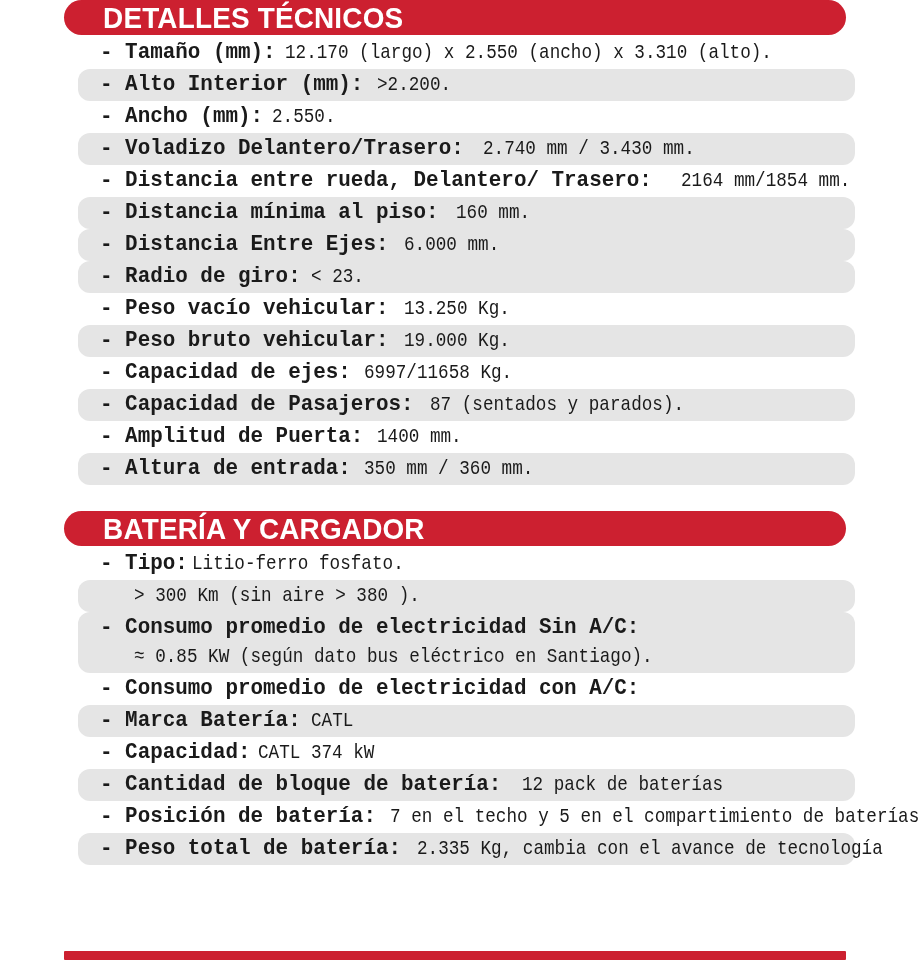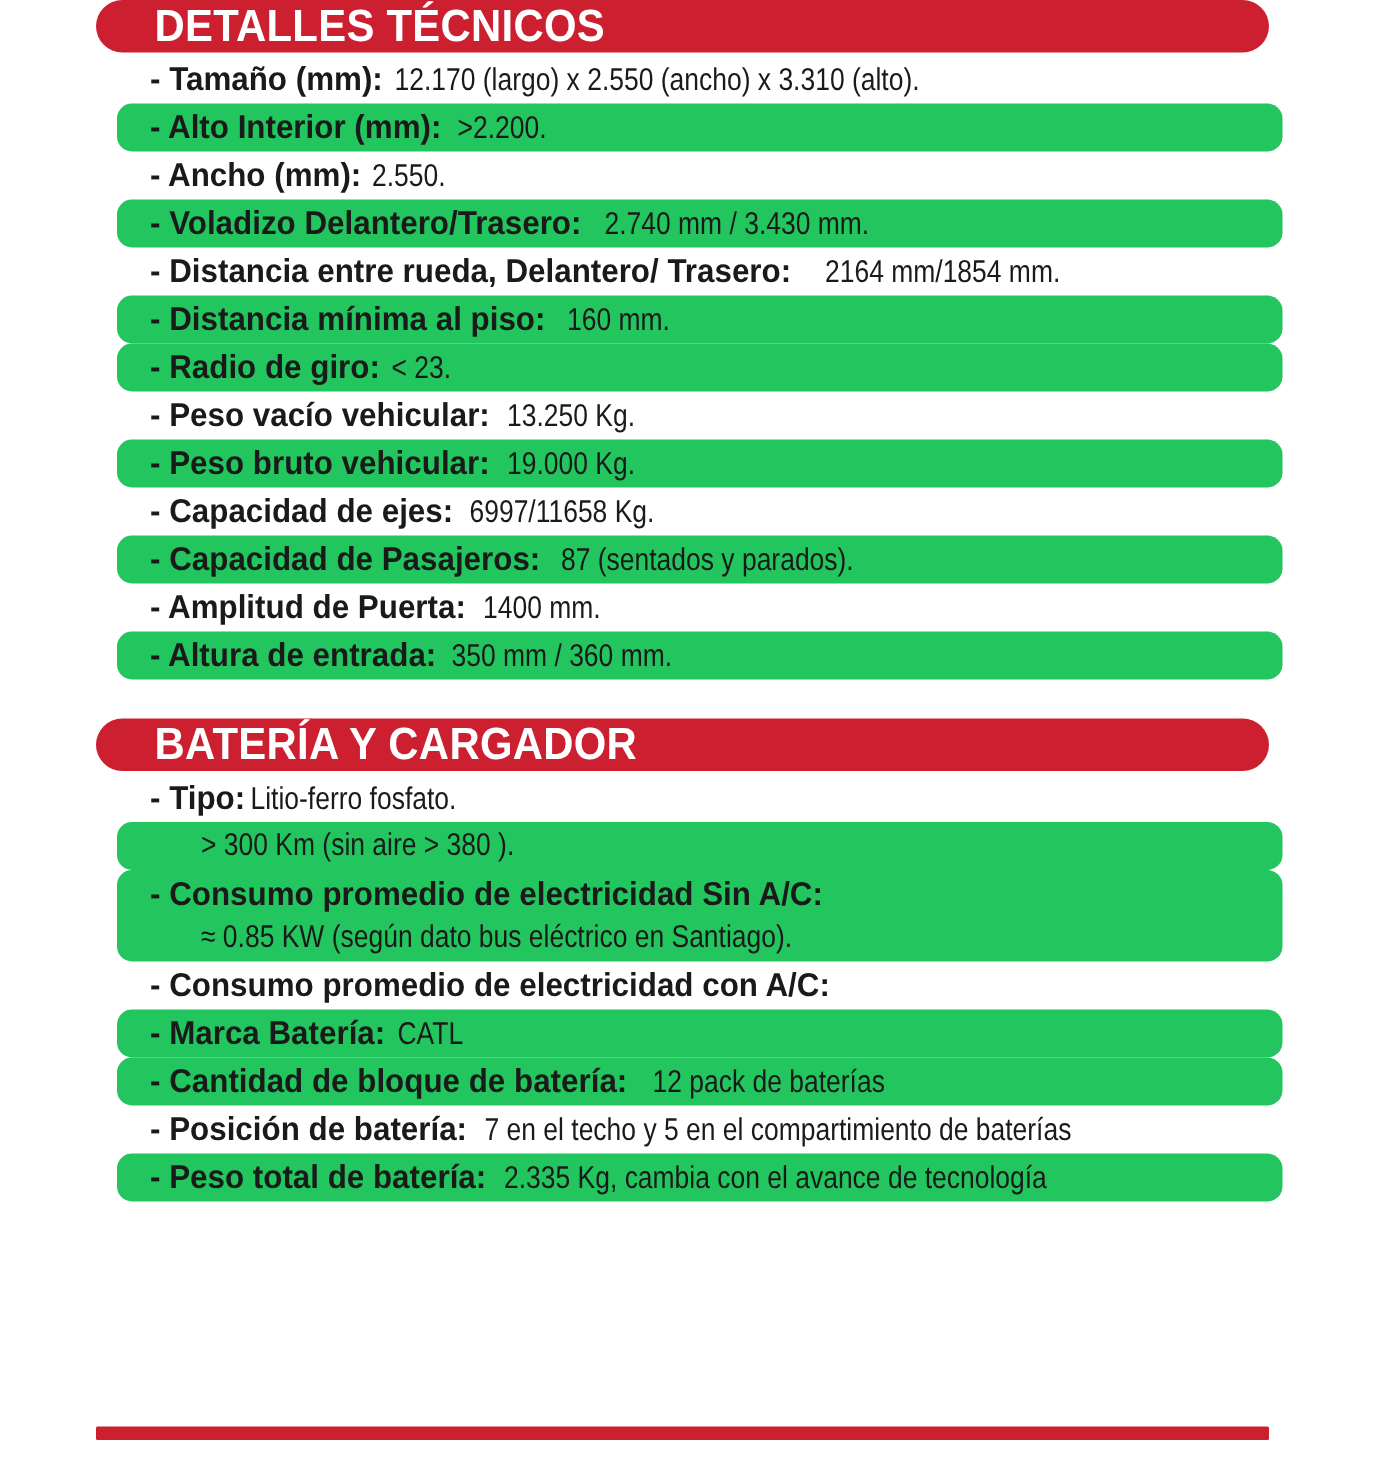--- a/index.html
+++ b/index.html
@@ -54,30 +54,30 @@
     padding-left: 78px;
     padding-right: 65px;
   }
   .row {
     position: relative;
     border-radius: 12px;
     padding: 1px 0 2px 0;
     box-sizing: border-box;
   }
   .row.striped {
-    background: #22c55e;
-    border-radius: 10px;
+    background: #e5e5e5;
   }
   .row .line {
     display: block;
     white-space: nowrap;
     line-height: 29px;
     height: 29px;
     font-size: 0;
     padding-left: 22px;
+    font-family: Liberation Mono, monospace;
   }
   .row .line.cont {
     padding-left: 56px;
   }
   .row .line.cont2 {
     padding-left: 56px;
   }
   .lbl {
     font-size: 22px;
     font-weight: bold;
@@ -145,20 +145,23 @@
 
       <div class="row">
           <span class="line"><span class="lbl">- Distancia entre rueda, Delantero/ Trasero:</span> <span class="val">2164 mm/1854 mm.</span></span>
         </div>
 
       <div class="row striped">
           <span class="line"><span class="lbl">- Distancia mínima al piso:</span> <span class="val">160 mm.</span></span>
         </div>
 
 
+      <div class="row striped">
+          <span class="line"><span class="lbl">- Distancia Entre Ejes:</span> <span class="val">6.000 mm.</span></span>
+        </div>
 
 
       <div class="row striped">
           <span class="line"><span class="lbl">- Radio de giro:</span> <span class="val">&lt; 23.</span></span>
         </div>
 
       <div class="row">
           <span class="line"><span class="lbl">- Peso vacío vehicular:</span> <span class="val">13.250 Kg.</span></span>
         </div>
 
@@ -207,20 +210,23 @@
       </div>
 
       <div class="row">
         <span class="line"><span class="lbl">- Consumo promedio de electricidad con A/C:</span></span>
       </div>
 
       <div class="row striped">
           <span class="line"><span class="lbl">- Marca Batería:</span> <span class="val">CATL</span></span>
         </div>
 
+      <div class="row">
+          <span class="line"><span class="lbl">- Capacidad:</span> <span class="val">CATL 374 kW</span></span>
+        </div>
 
       <div class="row striped">
           <span class="line"><span class="lbl">- Cantidad de bloque de batería:</span> <span class="val">12 pack de baterías</span></span>
         </div>
 
       <div class="row">
           <span class="line"><span class="lbl">- Posición de batería:</span> <span class="val">7 en el techo y 5 en el compartimiento de baterías</span></span>
         </div>
 
       <div class="row striped">

